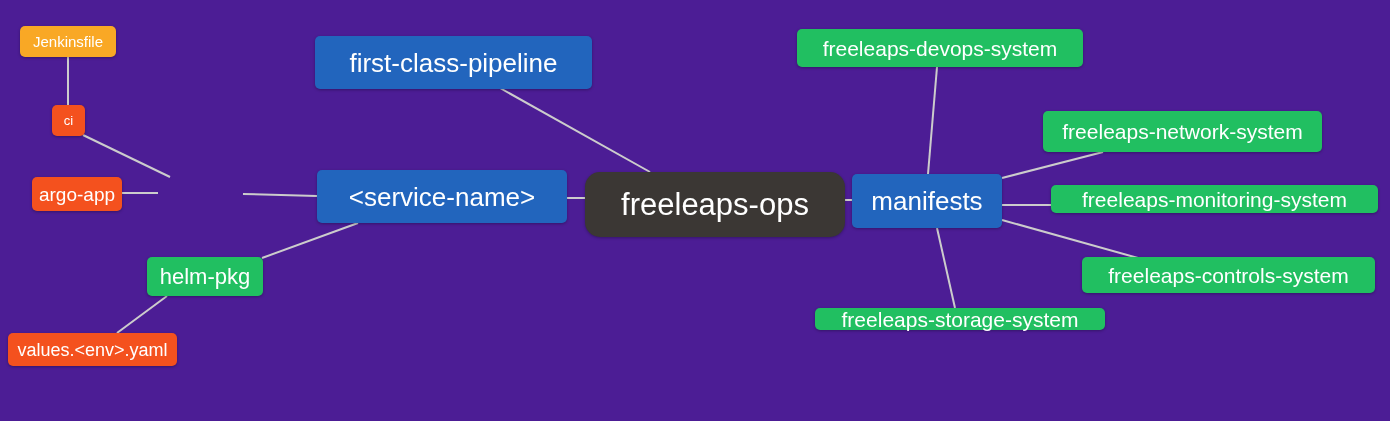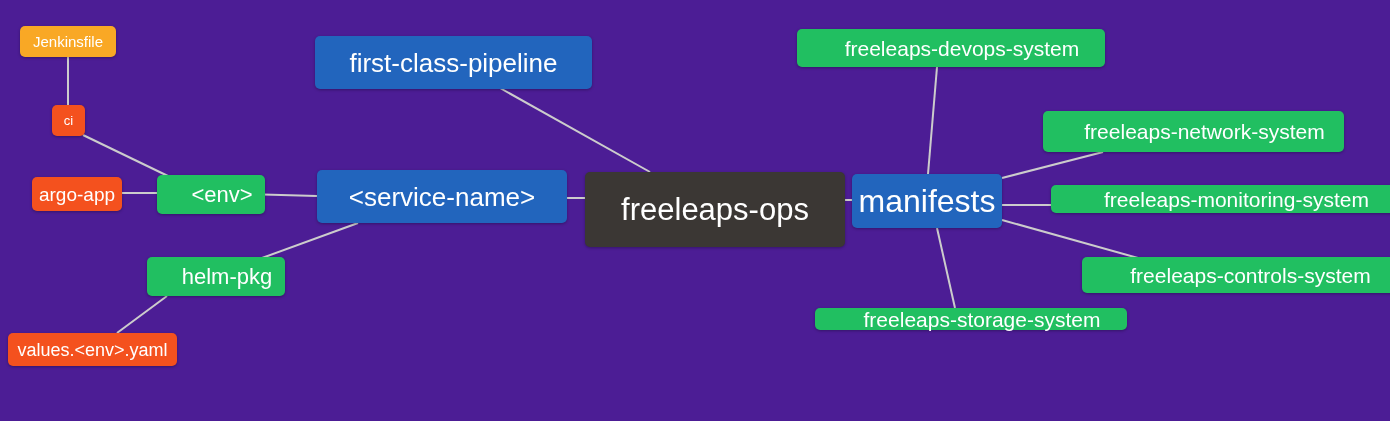--- a/index.html
+++ b/index.html
@@ -22,21 +22,21 @@
     align-items: center;
     justify-content: center;
     color: #ffffff;
     border-radius: 5px;
     white-space: nowrap;
     box-shadow: 0 1px 3px rgba(0,0,0,0.30);
     cursor: pointer;
     line-height: 1;
   }
   .c-blue  { background: #2265bd; }
-  .c-green { background: #21bf61; padding-left: 22px; }
+  .c-green { background: #21bf61; }
   .c-red   { background: #f4511e; }
   .c-amber { background: #f9a825; }
   .c-dark  { background: #3b3734; }
   .edge { stroke: #cccccc; stroke-width: 2; fill: none; }
 </style>
 </head>
 <body>
 
 <div id="canvas">
 
@@ -53,26 +53,25 @@
     <line class="edge" x1="928" y1="174" x2="937" y2="67"></line>
     <line class="edge" x1="1002" y1="178" x2="1103" y2="152"></line>
     <line class="edge" x1="1002" y1="205" x2="1051" y2="205"></line>
     <line class="edge" x1="1002" y1="220" x2="1138" y2="258"></line>
     <line class="edge" x1="937" y1="228" x2="955" y2="308"></line>
   </svg>
 
   <div class="node c-amber" style="left:20px;   top:26px;  width:96px;  height:31px; font-size:15px;">Jenkinsfile</div>
   <div class="node c-red" style="left:52px;   top:105px; width:33px;  height:31px; font-size:13px;">ci</div>
   <div class="node c-red" style="left:32px;   top:177px; width:90px;  height:34px; font-size:19px;">argo-app</div>
-  <div class="node c-green" style="left:157px;  top:175px; width:86px;  height:39px; font-size:22px;">&lt;env&gt;</div>
   <div class="node c-green" style="left:147px;  top:257px; width:116px; height:39px; font-size:22px;">helm-pkg</div>
   <div class="node c-red" style="left:8px;    top:333px; width:169px; height:33px; font-size:18px;">values.&lt;env&gt;.yaml</div>
   <div class="node c-blue" style="left:315px;  top:36px;  width:277px; height:53px; font-size:26px;">first-class-pipeline</div>
   <div class="node c-blue" style="left:317px;  top:170px; width:250px; height:53px; font-size:26px;">&lt;service-name&gt;</div>
-  <div class="node c-dark" style="left:585px;  top:172px; width:260px; height:75px; font-size:31px;">freeleaps-ops</div>
-  <div class="node c-blue" style="left:852px;  top:174px; width:150px; height:54px; font-size:32px;">manifests</div>
+  <div class="node c-dark" style="left:585px;  top:172px; width:260px; height:65px; font-size:31px;border-radius:15px;">freeleaps-ops</div>
+  <div class="node c-blue" style="left:852px;  top:174px; width:150px; height:54px; font-size:26px;">manifests</div>
   <div class="node c-green" style="left:797px;  top:29px;  width:286px; height:38px; font-size:21px;">freeleaps-devops-system</div>
   <div class="node c-green" style="left:1043px; top:111px; width:279px; height:41px; font-size:21px;">freeleaps-network-system</div>
   <div class="node c-green" style="left:1051px; top:185px; width:327px; height:28px; font-size:21px;">freeleaps-monitoring-system</div>
   <div class="node c-green" style="left:1060px; top:257px; width:293px; height:36px; font-size:21px;margin-left:22px;">freeleaps-controls-system</div>
   <div class="node c-green" style="left:815px;  top:308px; width:290px; height:22px; font-size:21px;">freeleaps-storage-system</div>
 
 </div>
 
 </body></html>

